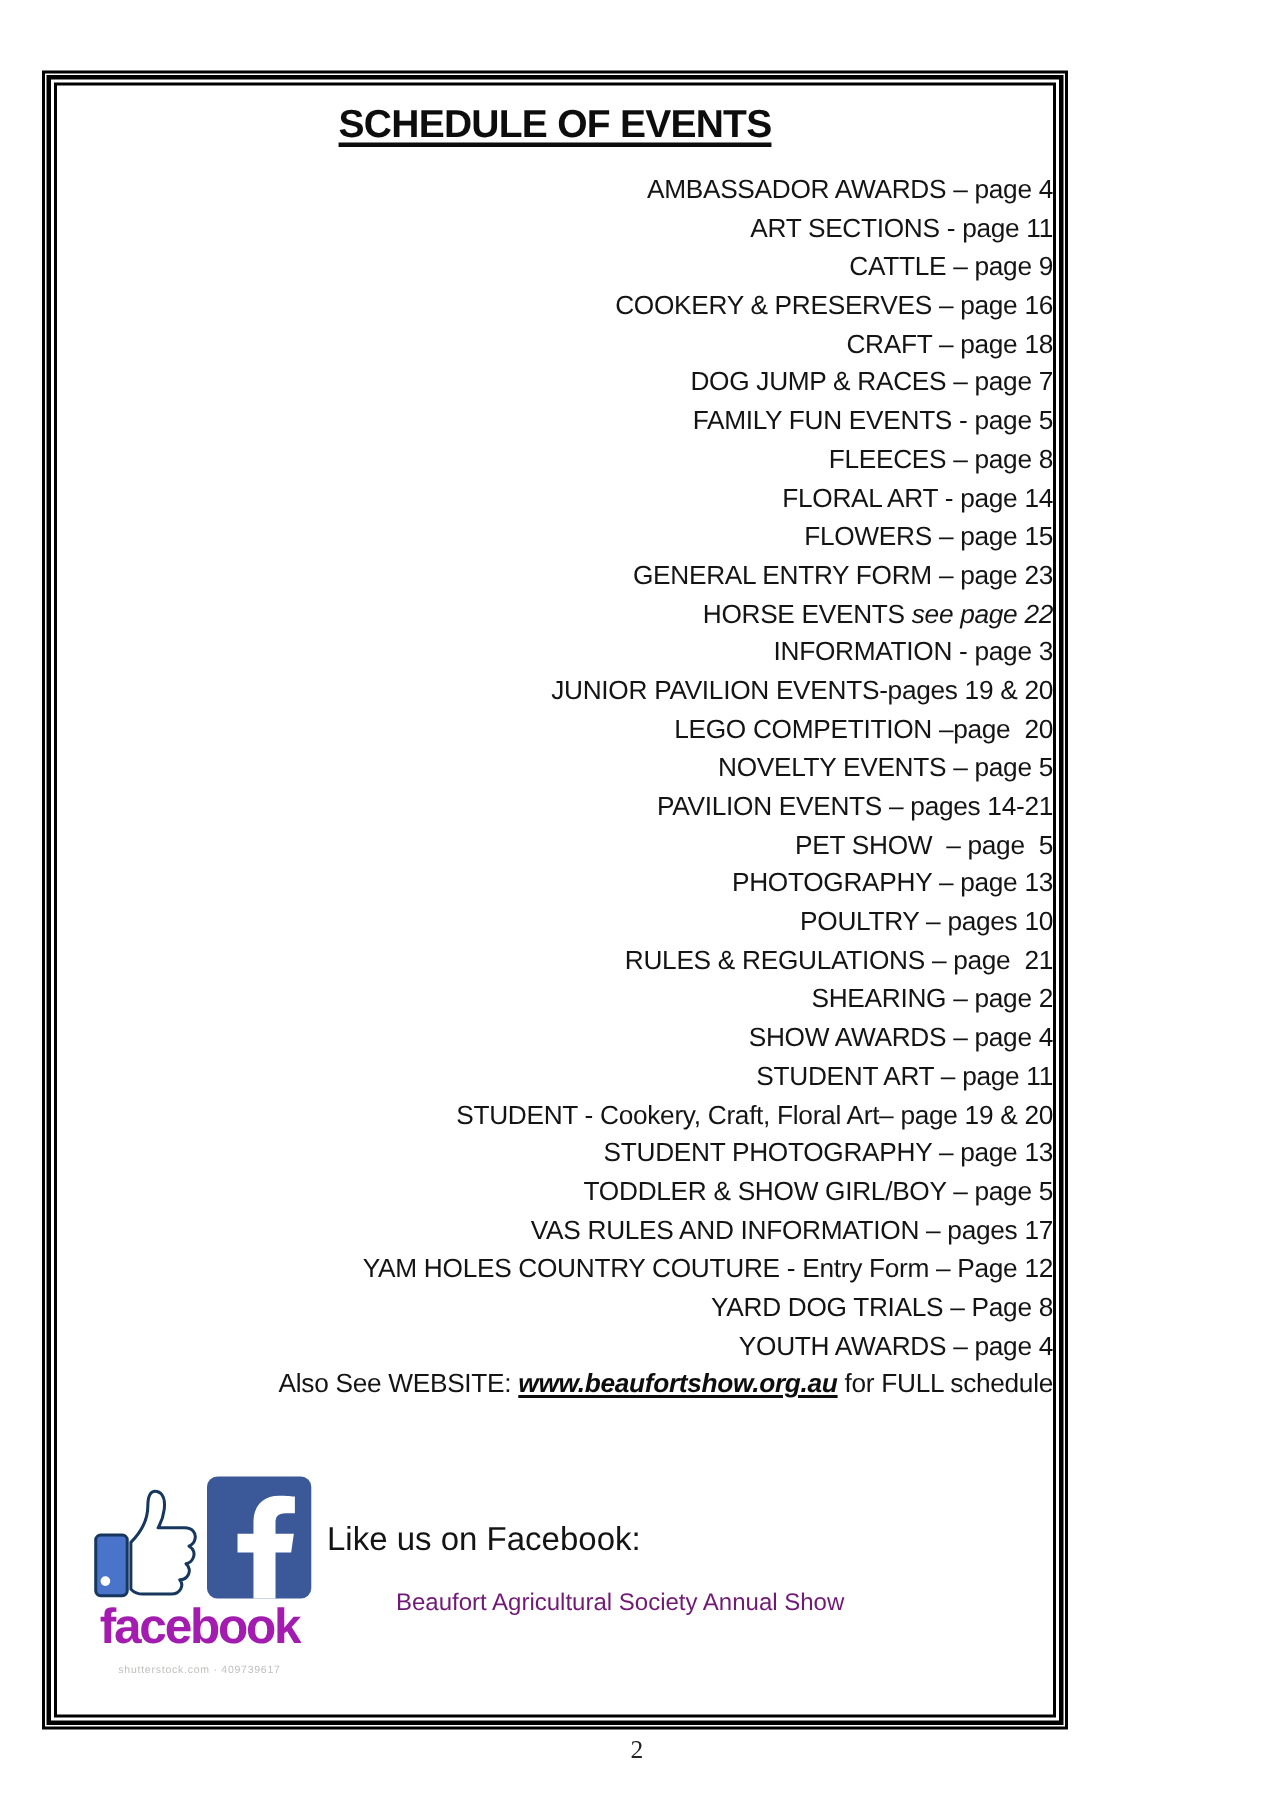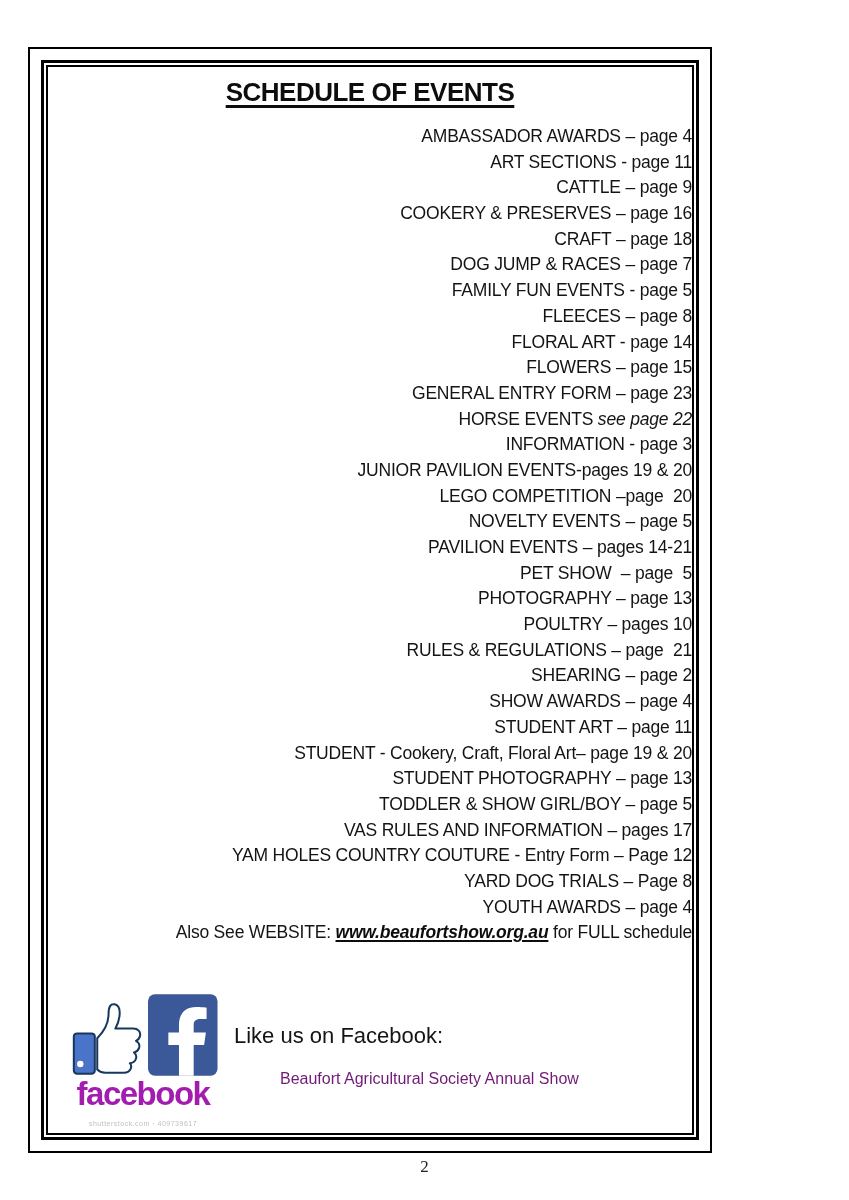--- a/index.html
+++ b/index.html
@@ -3,21 +3,21 @@
 <meta charset="utf-8">
 <style>
   html,body{margin:0;padding:0;}
   body{
     width:849px;height:1200px;background:#ffffff;position:relative;
     font-family:"Liberation Sans",sans-serif;color:#1a1a1a;overflow:hidden;
   }
   
   .frame{
     position:absolute;left:28px;top:47px;width:684px;height:1106px;
-    box-sizing:border-box;border:2px solid #000;padding:11px;background:#fff;
+    box-sizing:border-box;border:2px solid #000;padding:1px;background:#fff;
   }
   .frame-mid{height:100%;box-sizing:border-box;border:3px solid #000;padding:2px;}
   .frame-inner{height:100%;box-sizing:border-box;border:2px solid #000;overflow:hidden;position:relative;}
 
   .title-wrap{margin:10px 0 0;text-align:center;}
   .title-text{
     font-size:26px;font-weight:bold;letter-spacing:-0.5px;color:#0d0d0d;
     text-decoration:underline;text-decoration-thickness:3px;text-underline-offset:4px;
   }
 
@@ -33,21 +33,21 @@
   .fb-section{display:flex;align-items:flex-start;margin:47px 0 0 20px;}
   .fb-logo{width:150px;text-align:center;}
   .fb-logo-row{display:flex;align-items:flex-start;height:84px;margin-left:2px;}
   .thumb-svg{width:76px;height:84px;display:block;}
   .fb-square-svg{width:70px;height:82px;display:block;margin:1px 0 0 3px;}
   .fb-wordmark{
     color:#a21caf;font-weight:bold;font-size:33px;line-height:34px;
     letter-spacing:-1.5px;margin-top:0;
   }
   .fb-watermark{font-size:7px;color:#c0bfbd;margin-top:9px;letter-spacing:0.5px;}
-  .fb-texts{margin-left:16px;}
+  .fb-texts{margin-left:10px;}
   .fb-like{font-size:22px;margin-top:30px;color:#141414;}
   .fb-page-name{font-size:16px;margin-top:21px;margin-left:46px;color:#701a75;}
 
   .page-number{
     position:absolute;top:1157px;left:0;width:100%;text-align:center;
     font-family:"Liberation Serif",serif;font-size:17px;color:#222;
   }
 </style>
 </head>
 <body>

